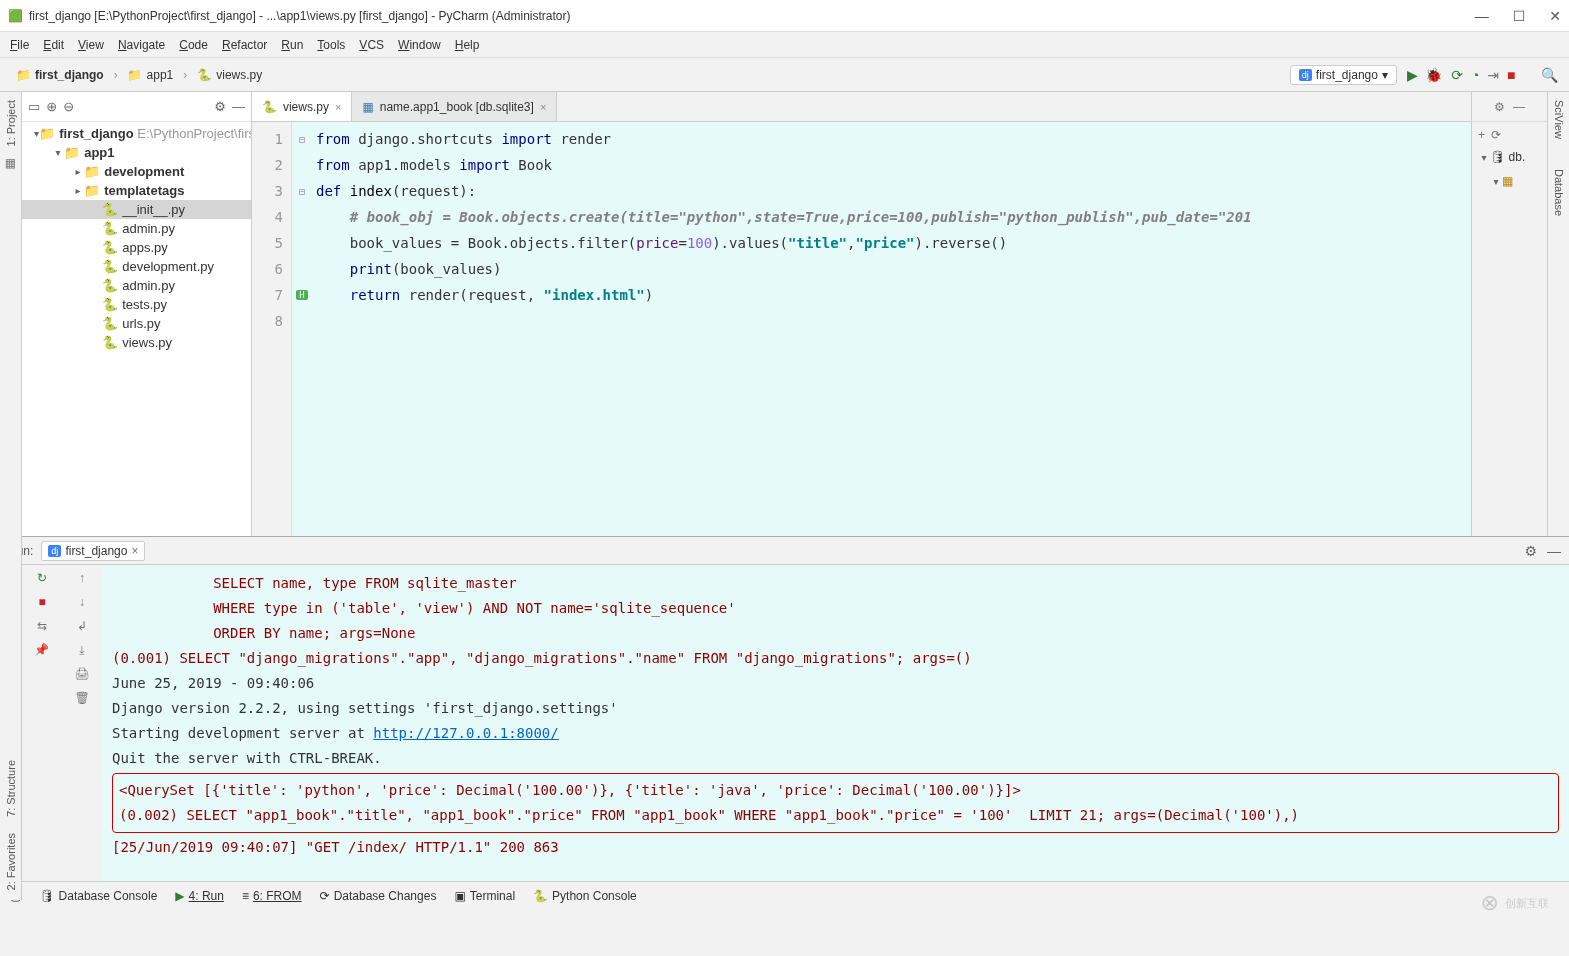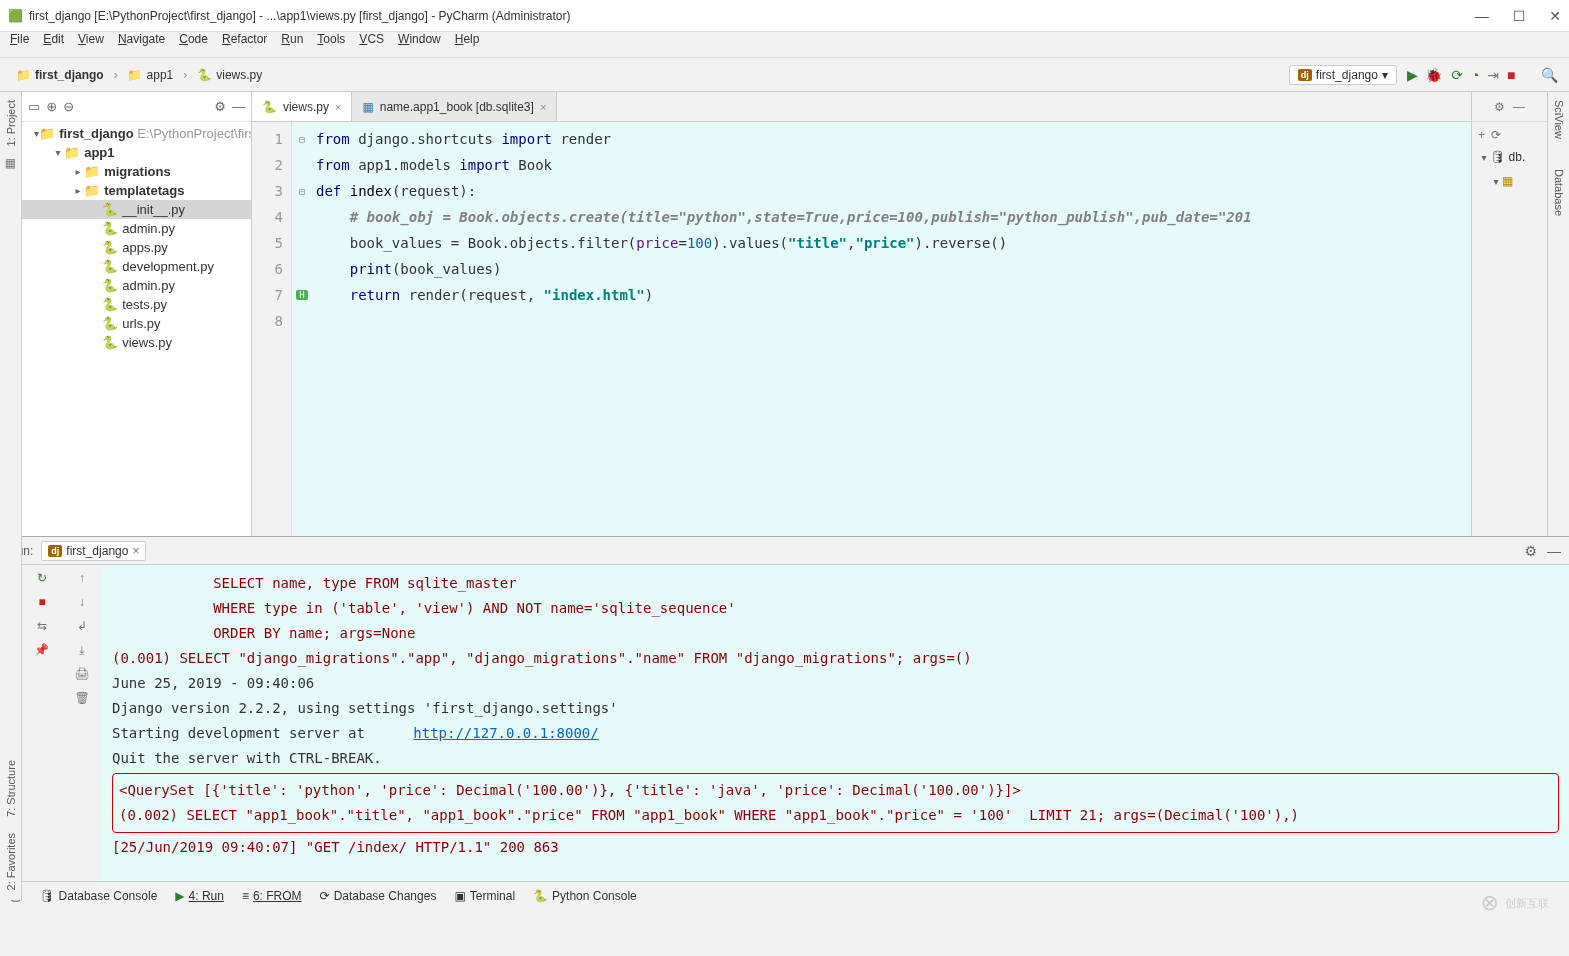--- a/index.html
+++ b/index.html
@@ -1,30 +1,30 @@
 <!DOCTYPE html>
 <html><head>
 <meta charset="utf-8">
 <style>
 * { box-sizing: border-box; margin: 0; padding: 0; }
 body { font-family: "Segoe UI", Arial, sans-serif; font-size: 12px; background: #f2f2f2; color: #333; overflow: hidden; width: 1569px; height: 956px; }
 .titlebar { height: 32px; background: #fff; display: flex; align-items: center; padding: 0 8px; border-bottom: 1px solid #ddd; }
 .titlebar .icon { margin-right: 6px; }
 .titlebar .title { flex: 1; font-size: 12px; }
 .titlebar .win-controls { display: flex; gap: 24px; font-size: 14px; color: #555; }
-.menubar { height: 26px; background: #f2f2f2; display: flex; padding: 0 10px; gap: 14px; border-bottom: 1px solid #ddd; }
+.menubar { height: 26px; background: #f2f2f2; display: flex; align-items: center; padding: 0 10px; gap: 14px; border-bottom: 1px solid #ddd; }
 .menubar span { cursor: pointer; }
 .menubar span u { text-decoration: underline; }
 .navbar { height: 34px; background: #f2f2f2; display: flex; align-items: center; padding: 0 10px; border-bottom: 1px solid #ccc; }
 .breadcrumb { display: flex; align-items: center; gap: 2px; }
 .bc-item { display: flex; align-items: center; gap: 4px; padding: 2px 6px; border-radius: 2px; }
 .bc-sep { color: #999; margin: 0 2px; }
 .nav-right { margin-left: auto; display: flex; align-items: center; gap: 10px; }
 .run-config { border: 1px solid #ccc; border-radius: 3px; padding: 2px 8px; background: #fff; display: flex; align-items: center; gap: 4px; }
-.dj-badge { background: #a16207; color: #fff; font-size: 9px; padding: 1px 3px; border-radius: 2px; font-weight: bold; }
+.dj-badge { background: #3b82f6; color: #fff; font-size: 9px; padding: 1px 3px; border-radius: 2px; font-weight: normal; }
 .nav-icons { display: flex; gap: 8px; align-items: center; font-size: 14px; }
 .main-area { display: flex; height: 444px; }
 .left-rail { width: 22px; background: #f2f2f2; border-right: 1px solid #ccc; display: flex; flex-direction: column; align-items: center; padding-top: 8px; gap: 10px; }
 .leftrail-label { writing-mode: vertical-lr; transform: rotate(180deg); font-size: 11px; color: #555; }
 .project-panel { width: 230px; background: #fff; border-right: 1px solid #ccc; display: flex; flex-direction: column; }
 .panel-toolbar { height: 30px; display: flex; align-items: center; padding: 0 6px; gap: 6px; border-bottom: 1px solid #e5e5e5; }
 .panel-toolbar .tb-icon { color: #666; font-size: 13px; cursor: pointer; }
 .tree { flex: 1; overflow: auto; padding: 2px 0; font-size: 13px; }
 .tree-item { display: flex; align-items: center; padding: 2px 0; white-space: nowrap; cursor: pointer; }
 .tree-item.sel { background: #d5d5d5; }
@@ -40,38 +40,38 @@
 .gutter { width: 40px; background: #f2f2f2; color: #999; text-align: right; padding: 4px 8px 0 0; line-height: 26px; border-right: 1px solid #e0e0e0; }
 .gutter div { height: 26px; }
 .fold-col { width: 20px; padding-top: 4px; }
 .fold-col div { height: 26px; display: flex; align-items: center; justify-content: center; color: #999; font-size: 10px; }
 .code { flex: 1; padding: 4px 0 0 4px; line-height: 26px; white-space: pre; overflow-x: auto; }
 .code .line { height: 26px; }
 .kw { color: #000080; font-weight: normal; }
 .fn { color: #000; }
 .st { color: #008080; font-weight: bold; }
 .cm { color: #808080; font-style: italic; font-weight: bold; }
-.nm { color: #0369a1; }
+.nm { color: #8b5cf6; }
 .py-id { color: #660e7a; }
 .right-panel { width: 76px; background: #f2f2f2; border-left: 1px solid #ccc; display: flex; flex-direction: column; }
 .right-panel .top { height: 30px; display: flex; align-items: center; justify-content: center; gap: 8px; border-bottom: 1px solid #ddd; }
 .right-rail { width: 22px; background: #f2f2f2; border-left: 1px solid #ccc; display: flex; flex-direction: column; align-items: center; padding-top: 8px; gap: 10px; }
 .rightrail-label { writing-mode: vertical-lr; font-size: 11px; color: #555; }
 .run-panel { border-top: 1px solid #aaa; background: #fff; }
 .run-header { height: 28px; display: flex; align-items: center; padding: 0 8px; background: #f2f2f2; border-bottom: 1px solid #ccc; }
 .run-header .label { margin-right: 8px; color: #555; }
 .run-tab { display: flex; align-items: center; gap: 4px; padding: 2px 6px; background: #fff; border: 1px solid #ccc; border-radius: 2px; }
 .run-header .right { margin-left: auto; display: flex; gap: 10px; color: #666; font-size: 14px; }
 .run-body { display: flex; height: 316px; }
 .run-left-rail { width: 22px; background: #f2f2f2; border-right: 1px solid #ccc; }
 .run-controls { width: 80px; background: #f2f2f2; display: flex; }
 .run-ctrl-col { width: 40px; display: flex; flex-direction: column; align-items: center; gap: 10px; padding-top: 6px; }
 .console { flex: 1; background: #e6fafa; font-family: Consolas, monospace; font-size: 14px; padding: 6px 10px; line-height: 25px; white-space: pre; overflow: auto; }
 .console .sql { color: #8b0000; }
-.console .link { color: #0066cc; text-decoration: underline; margin-left: 40px; }
+.console .link { color: #0066cc; text-decoration: underline; }
 .console .boxed { border: 1px solid #cc0000; border-radius: 4px; padding: 4px 6px; margin: 2px 0; }
 .statusbar { height: 28px; background: #f2f2f2; border-top: 1px solid #ccc; display: flex; align-items: center; padding: 0 10px; gap: 18px; font-size: 12px; }
 .statusbar .sb-item { display: flex; align-items: center; gap: 4px; cursor: pointer; }
 .green { color: #2e7d32; } .red-sq { color: #c62828; } .gray { color: #777; }
 .folder-icon { color: #b8860b; }
 .py-icon { color: #3776ab; }
 .left-lower-rail { position: absolute; left: 0; top: 510px; width: 22px; height: 390px; background: #f2f2f2; border-right: 1px solid #ccc; display: flex; flex-direction: column; align-items: center; justify-content: flex-end; padding-bottom: 10px; gap: 16px; }
 .watermark { position: absolute; right: 20px; bottom: 40px; opacity: 0.25; font-size: 11px; color: #555; display: flex; align-items: center; gap: 6px; }
 .h-badge { background: #4caf50; color: #fff; font-size: 9px; padding: 0 3px; border-radius: 2px; }
 </style>
@@ -160,21 +160,21 @@
           <span><b>first_django</b> <span style="color:#999">E:\PythonProject\first_django</span></span>
         </div>
         <div class="tree-item indent2">
           <span class="arrow">▾</span>
           <span class="ficon folder-icon">📁</span>
           <span><b>app1</b></span>
         </div>
         <div class="tree-item indent3">
           <span class="arrow">▸</span>
           <span class="ficon folder-icon">📁</span>
-          <span><b>migrations</b></span>
+          <span><b>development</b></span>
         </div>
         <div class="tree-item indent3">
           <span class="arrow">▸</span>
           <span class="ficon folder-icon">📁</span>
           <span><b>templatetags</b></span>
         </div>
         <div class="tree-item indent4 sel">
           <span class="arrow"></span>
           <span class="ficon py-icon">🐍</span>
           <span>__init__.py</span>

